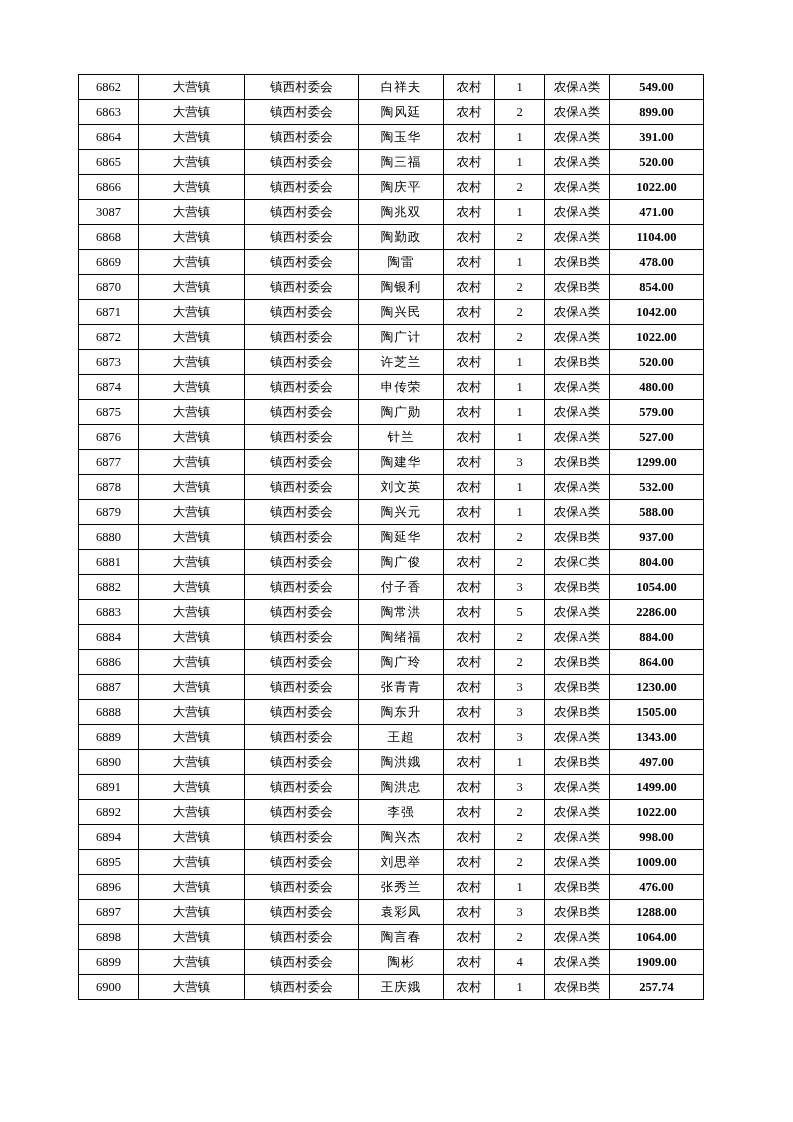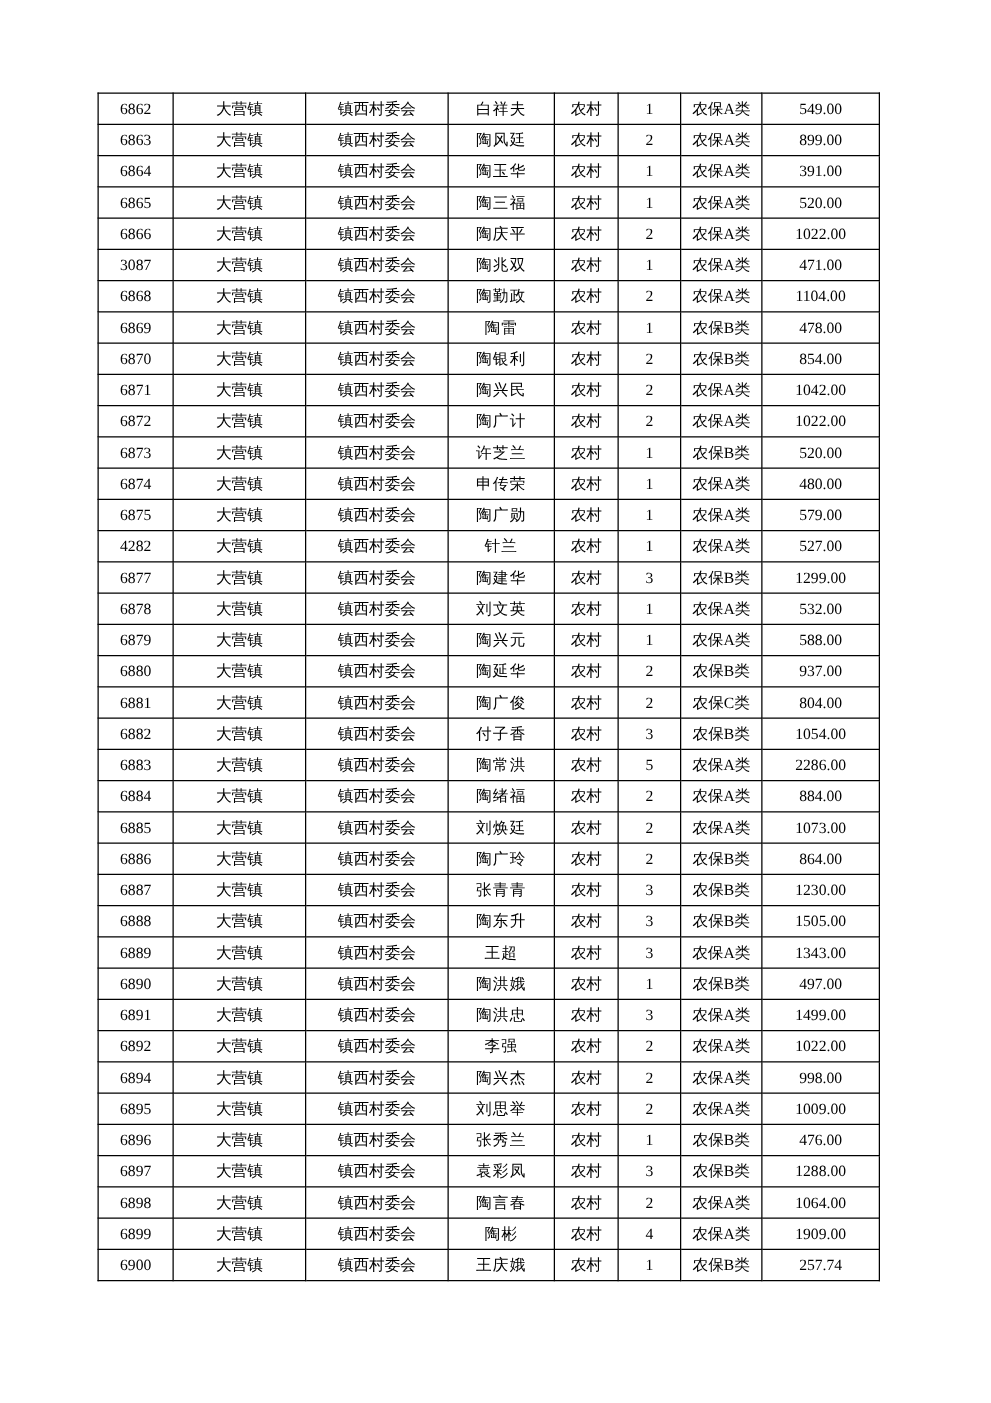--- a/index.html
+++ b/index.html
@@ -40,20 +40,21 @@
   col.c-village-committee { width: 114px; }
   col.c-person-name     { width: 85px; }
   col.c-household-type  { width: 51px; }
   col.c-person-count    { width: 50px; }
   col.c-insurance-type  { width: 65px; }
   col.c-amount          { width: 94px; }
 
   td.col-amount {
     text-align: right;
     padding-right: 22px;
+    font-weight: bold;
   }
   td.col-person-name {
     letter-spacing: 1px;
   }
 </style>
 </head>
 <body>
 
 <div class="sheet">
   <table class="records">
@@ -202,21 +203,21 @@
           <td class="col-serial-number">6875</td>
           <td class="col-town">大营镇</td>
           <td class="col-village-committee">镇西村委会</td>
           <td class="col-person-name">陶广勋</td>
           <td class="col-household-type">农村</td>
           <td class="col-person-count">1</td>
           <td class="col-insurance-type">农保A类</td>
           <td class="col-amount">579.00</td>
         </tr>
         <tr>
-          <td class="col-serial-number">4282</td>
+          <td class="col-serial-number">6876</td>
           <td class="col-town">大营镇</td>
           <td class="col-village-committee">镇西村委会</td>
           <td class="col-person-name">针兰</td>
           <td class="col-household-type">农村</td>
           <td class="col-person-count">1</td>
           <td class="col-insurance-type">农保A类</td>
           <td class="col-amount">527.00</td>
         </tr>
         <tr>
           <td class="col-serial-number">6877</td>
@@ -290,30 +291,20 @@
         </tr>
         <tr>
           <td class="col-serial-number">6884</td>
           <td class="col-town">大营镇</td>
           <td class="col-village-committee">镇西村委会</td>
           <td class="col-person-name">陶绪福</td>
           <td class="col-household-type">农村</td>
           <td class="col-person-count">2</td>
           <td class="col-insurance-type">农保A类</td>
           <td class="col-amount">884.00</td>
-        </tr>
-        <tr>
-          <td class="col-serial-number">6885</td>
-          <td class="col-town">大营镇</td>
-          <td class="col-village-committee">镇西村委会</td>
-          <td class="col-person-name">刘焕廷</td>
-          <td class="col-household-type">农村</td>
-          <td class="col-person-count">2</td>
-          <td class="col-insurance-type">农保A类</td>
-          <td class="col-amount">1073.00</td>
         </tr>
         <tr>
           <td class="col-serial-number">6886</td>
           <td class="col-town">大营镇</td>
           <td class="col-village-committee">镇西村委会</td>
           <td class="col-person-name">陶广玲</td>
           <td class="col-household-type">农村</td>
           <td class="col-person-count">2</td>
           <td class="col-insurance-type">农保B类</td>
           <td class="col-amount">864.00</td>

